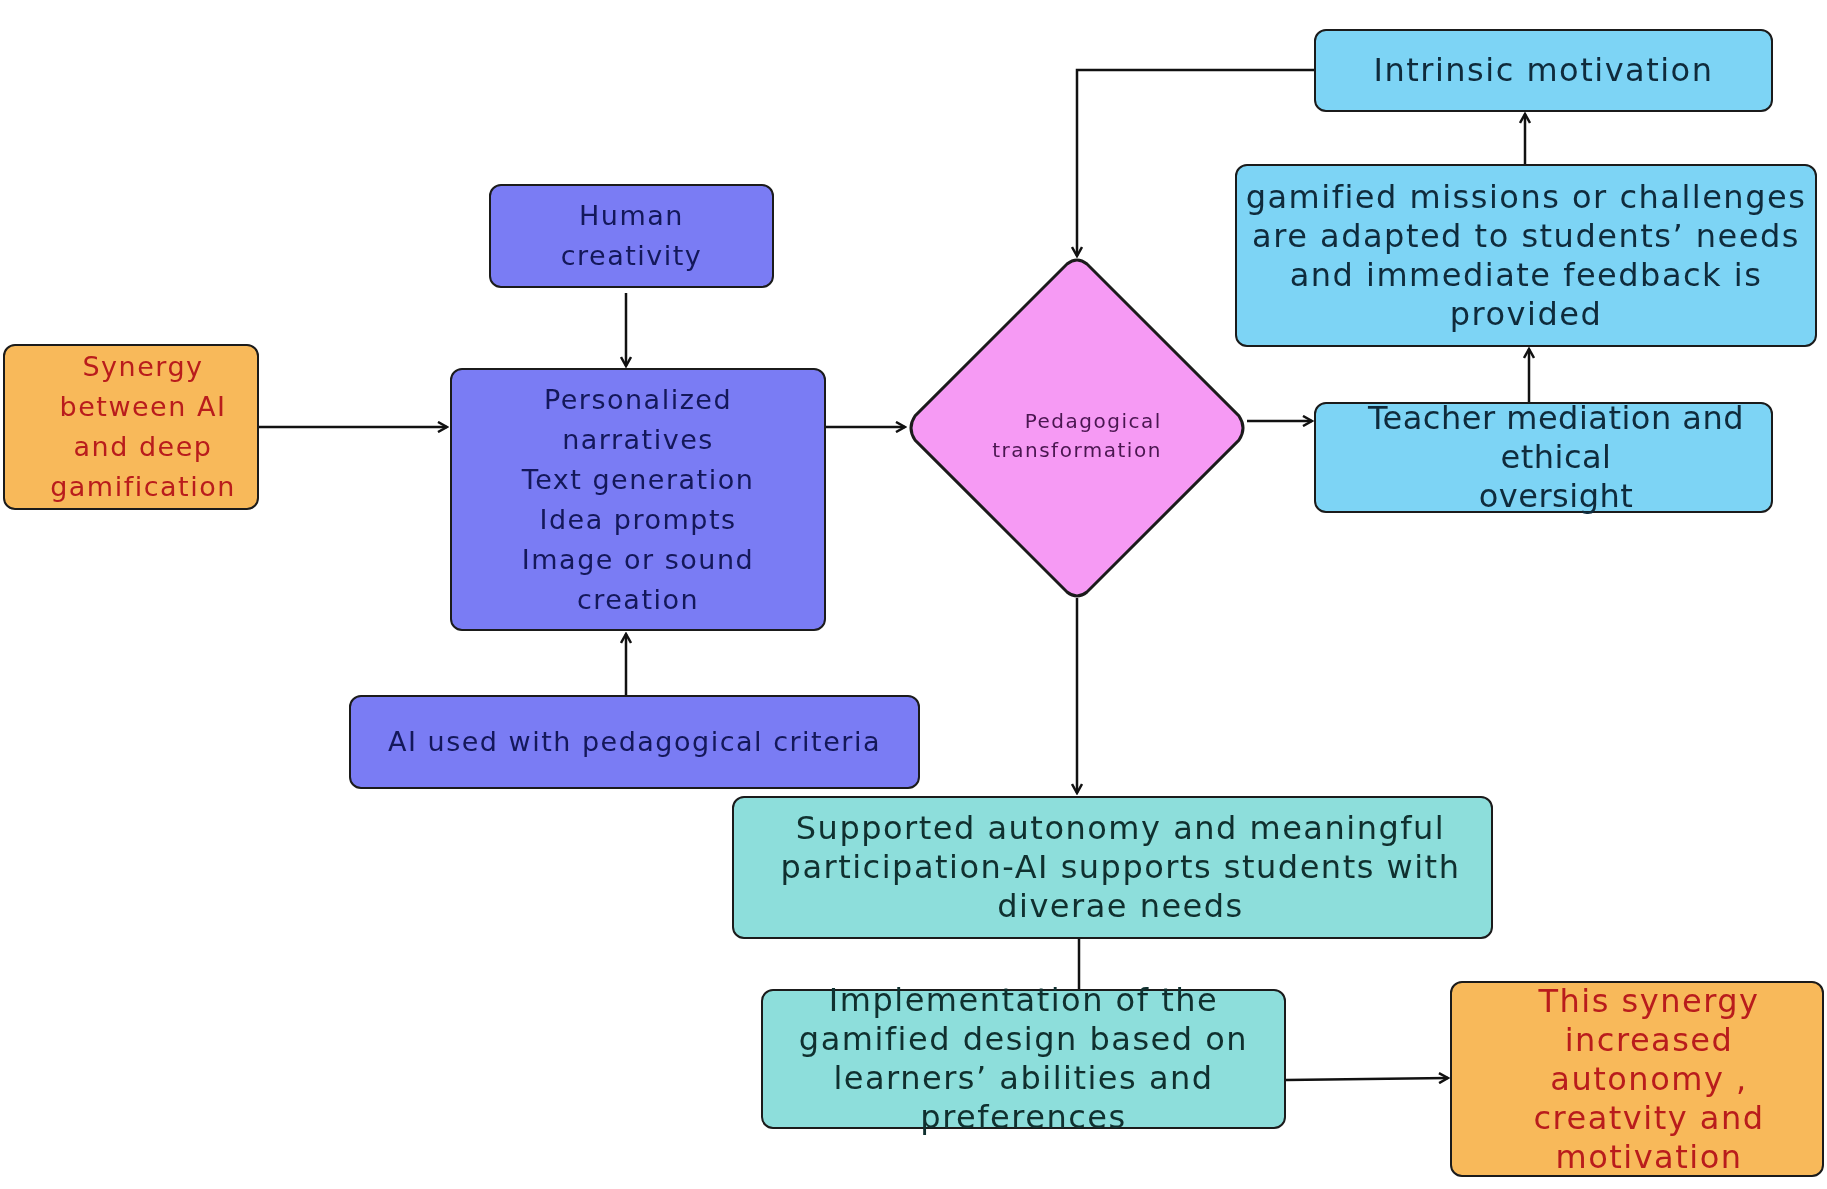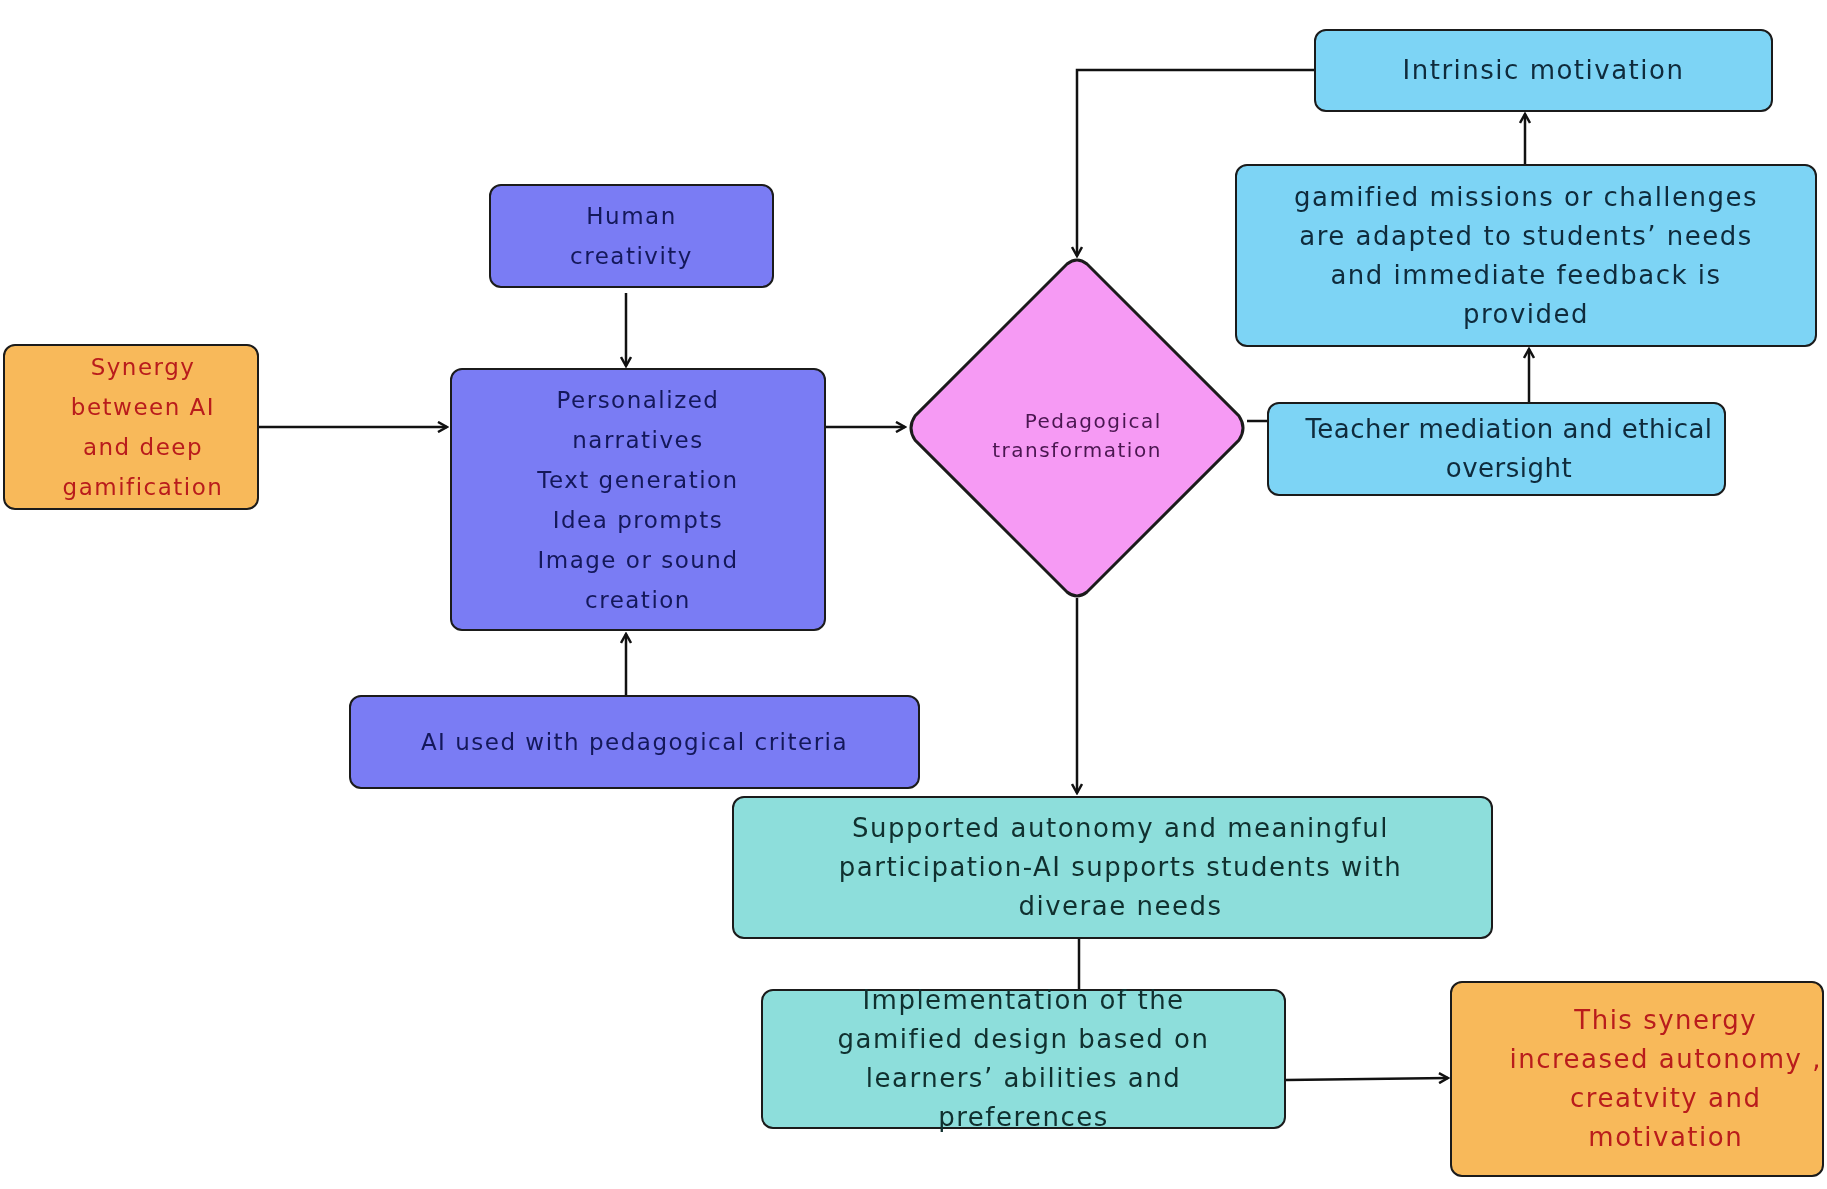--- a/index.html
+++ b/index.html
@@ -7,22 +7,22 @@
          font-family: "DejaVu Sans", sans-serif; }
   svg.connectors { position: absolute; left: 0; top: 0; width: 1827px; height: 1189px; z-index: 1; }
   .node { position: absolute; box-sizing: border-box; border: 2.5px solid #1b1b1b;
           border-radius: 12px; display: flex; align-items: center; justify-content: center;
           text-align: center; z-index: 2; letter-spacing: 1.5px; }
   .node span { display: block; white-space: pre-line; }
   .orange { background: #f8b95a; color: #b91c1c; padding-left: 24px; }
   .purple { background: #7a7cf4; color: #14185a; }
   .sky { background: #7dd4f5; color: #0f2b3c; }
   .teal { background: #8ddedb; color: #10302f; }
-  .fs28 { font-size: 23px; line-height: 40px; }
-  .fs26 { font-size: 26px; line-height: 39px; }
+  .fs28 { font-size: 27px; line-height: 40px; }
+  .fs26 { font-size: 32px; line-height: 39px; }
   .diamond-wrap { position: absolute; left: 907px; top: 258px; width: 340px; height: 340px; z-index: 2; }
   .diamond-wrap svg { position: absolute; left: 0; top: 0; width: 340px; height: 340px; }
   .diamond-label { position: absolute; left: 0; top: 8px; width: 340px; height: 340px; display: flex;
                    align-items: center; justify-content: center; text-align: right; color: #4a1650;
                    font-size: 20px; line-height: 29px; letter-spacing: 1.5px; white-space: pre-line; }
 </style>
 </head>
 <body>
 
 <svg class="connectors" viewBox="0 0 1827 1189">
@@ -92,21 +92,21 @@
   <span>Intrinsic motivation</span>
 </div>
 
 <div class="node sky fs26" style="left:1235px; top:164px; width:582px; height:183px;">
   <span>gamified missions  or challenges
 are  adapted to students’ needs
 and immediate feedback is
 provided</span>
 </div>
 
-<div class="node sky fs26" style="left:1267px; top:402px; width:459px; height:94px; letter-spacing:0.5px;padding-left:25px;">
+<div class="node sky fs26" style="left:1314px; top:402px; width:459px; height:111px; letter-spacing:0.5px;padding-left:25px;">
   <span>Teacher mediation and ethical
 oversight</span>
 </div>
 
 <div class="node teal fs26" style="left:732px; top:796px; width:761px; height:143px;padding-left:16px;">
   <span>Supported autonomy and meaningful
 participation-AI  supports students with
 diverae needs</span>
 </div>
 

